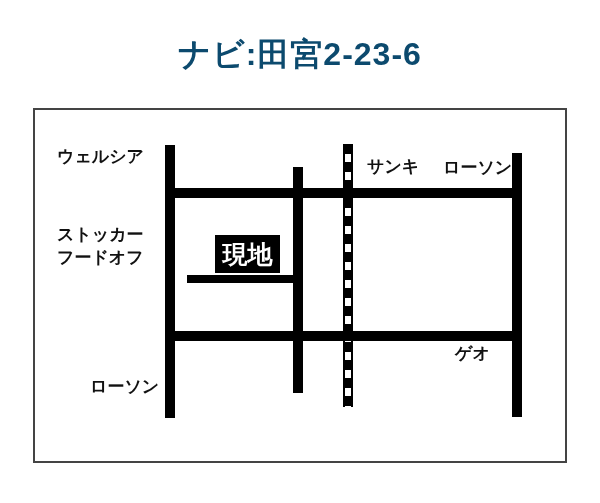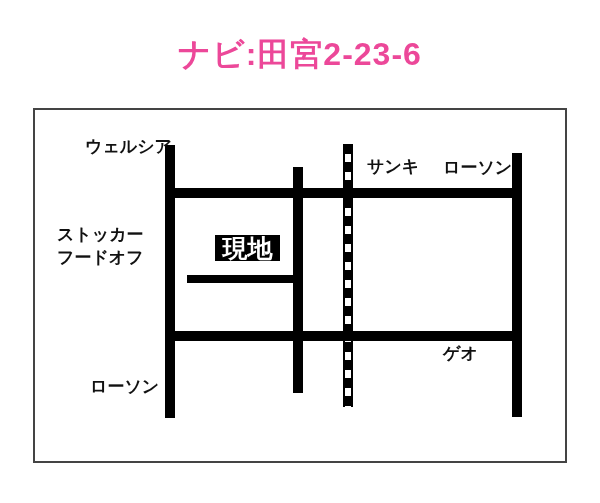--- a/index.html
+++ b/index.html
@@ -14,21 +14,21 @@
   }
   .title {
     position: absolute;
     top: 38px;
     left: 0;
     width: 100%;
     text-align: center;
     font-size: 32px;
     font-weight: 900;
     letter-spacing: 1px;
-    color: #ec4899;
+    color: #0c4a6e;
     line-height: 1;
     white-space: nowrap;
   }
   .map-frame {
     position: absolute;
     left: 33px;
     top: 108px;
     width: 534px;
     height: 355px;
     border: 2px solid #444;
@@ -52,46 +52,46 @@
     width: 10px; height: 263px;
     box-sizing: border-box;
     border-left: 2px solid #000;
     border-right: 2px solid #000;
     background: repeating-linear-gradient(180deg, #000 0 10px, #fff 10px 18px);
     z-index: 1;
   }
   .destination {
     position: absolute;
     left: 180px; top: 125px;
-    width: 65px; height: 26px;
+    width: 65px; height: 38px;
     background: #000;
     color: #fff;
     display: flex;
     align-items: center;
     justify-content: center;
     font-size: 25px;
     font-weight: 700;
     z-index: 3;
     line-height: 1;
   }
   .lm {
     position: absolute;
     font-size: 17px;
     font-weight: 700;
     line-height: 1.35;
     color: #111;
     white-space: nowrap;
     z-index: 3;
   }
-  .lm-welcia    { left: 22px;  top: 26px; margin-left: 28px; }
+  .lm-welcia    { left: 22px;  top: 36px; }
   .lm-foodoff   { left: 22px;  top: 114px; }
   .lm-lawson-bl { left: 55px;  top: 266px; }
   .lm-sanki     { left: 332px; top: 46px; }
   .lm-lawson-tr { left: 408px; top: 47px; }
-  .lm-geo       { left: 408px; top: 233px; }
+  .lm-geo       { left: 420px; top: 233px; }
 </style>
 </head>
 <body>
 
 <div id="screen">
 
   <div class="title">ナビ:田宮2-23-6</div>
 
   <div class="map-frame">
 

